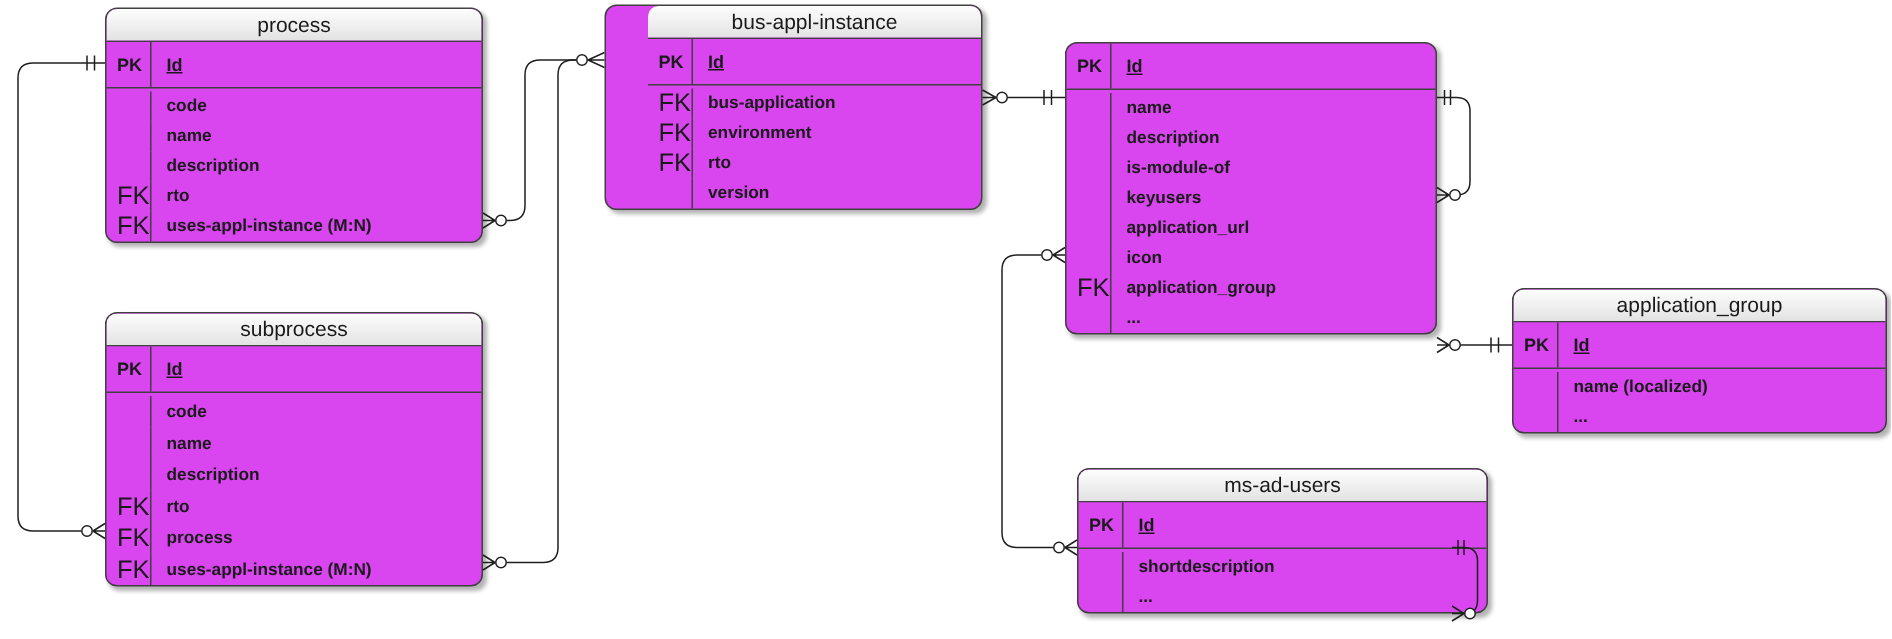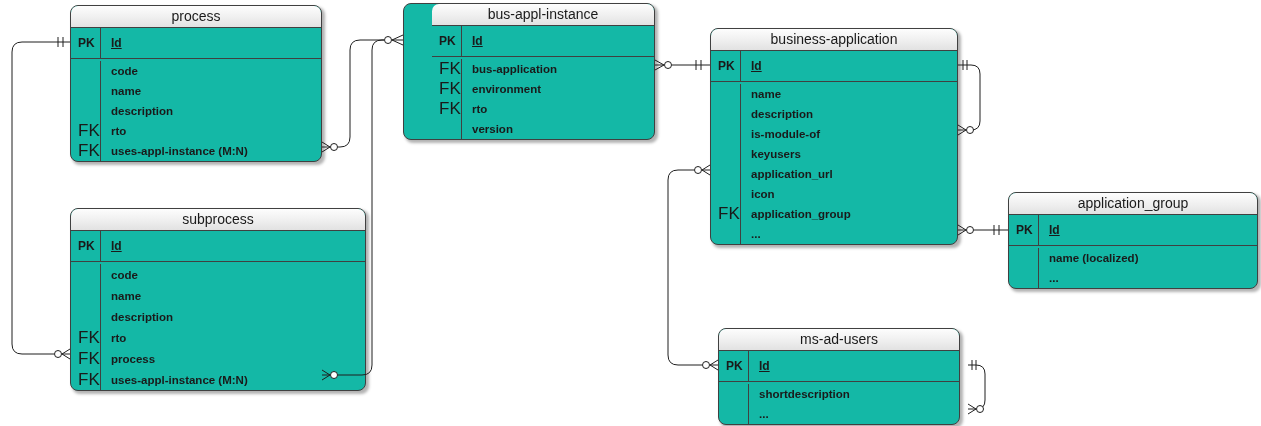--- a/index.html
+++ b/index.html
@@ -2,21 +2,21 @@
 <html><head>
 <meta charset="utf-8">
 <style>
   html,body{margin:0;padding:0;background:#ffffff;}
   body{font-family:"Liberation Sans", sans-serif;}
   #canvas{position:relative;width:1261px;height:426px;background:#ffffff;overflow:hidden;}
 
   .erd-table{
     position:absolute;
     box-sizing:border-box;
-    background:#14b8a6;
+    background:#d946ef;
     border:1px solid #404040;
     border-radius:8px;
     box-shadow:2.5px 2.5px 3px rgba(0,0,0,0.30);
     z-index:2;
   }
   .t-title{
     height:21px;
     line-height:21px;
     text-align:center;
     font-size:14px;
@@ -97,21 +97,21 @@
           <span class="t-key">FK</span>
           <span class="t-field">rto</span>
         </div>
       <div class="t-row">
           <span class="t-key">FK</span>
           <span class="t-field">uses-appl-instance (M:N)</span>
         </div>
     </div>
   </div>
 
-  <div class="erd-table tbl-subprocess" style="left:70px;top:208px;width:296px;">
+  <div class="erd-table tbl-subprocess" style="left:70px;top:208px;width:252px;">
     <div class="t-title">subprocess</div>
     <div class="t-row t-pk">
       <span class="t-key">PK</span>
       <span class="t-field t-id">Id</span>
     </div>
     <div class="t-body">
       <div class="t-row">
           <span class="t-key"></span>
           <span class="t-field">code</span>
         </div>
@@ -158,21 +158,20 @@
           <span class="t-field">rto</span>
         </div>
       <div class="t-row">
           <span class="t-key"></span>
           <span class="t-field">version</span>
         </div>
     </div>
   </div>
 
   <div class="erd-table" style="left:710px;top:28px;width:248px;">
-    <div class="t-title">business-application</div>
     <div class="t-row t-pk">
       <span class="t-key">PK</span>
       <span class="t-field t-id">Id</span>
     </div>
     <div class="t-body">
       <div class="t-row">
           <span class="t-key"></span>
           <span class="t-field">name</span>
         </div>
       <div class="t-row">
@@ -217,21 +216,21 @@
           <span class="t-key"></span>
           <span class="t-field">name (localized)</span>
         </div>
       <div class="t-row">
           <span class="t-key"></span>
           <span class="t-field">...</span>
         </div>
     </div>
   </div>
 
-  <div class="erd-table" style="left:718px;top:328px;width:242px;">
+  <div class="erd-table" style="left:718px;top:312px;width:274px;">
     <div class="t-title">ms-ad-users</div>
     <div class="t-row t-pk">
       <span class="t-key">PK</span>
       <span class="t-field t-id">Id</span>
     </div>
     <div class="t-body">
       <div class="t-row">
           <span class="t-key"></span>
           <span class="t-field">shortdescription</span>
         </div>

